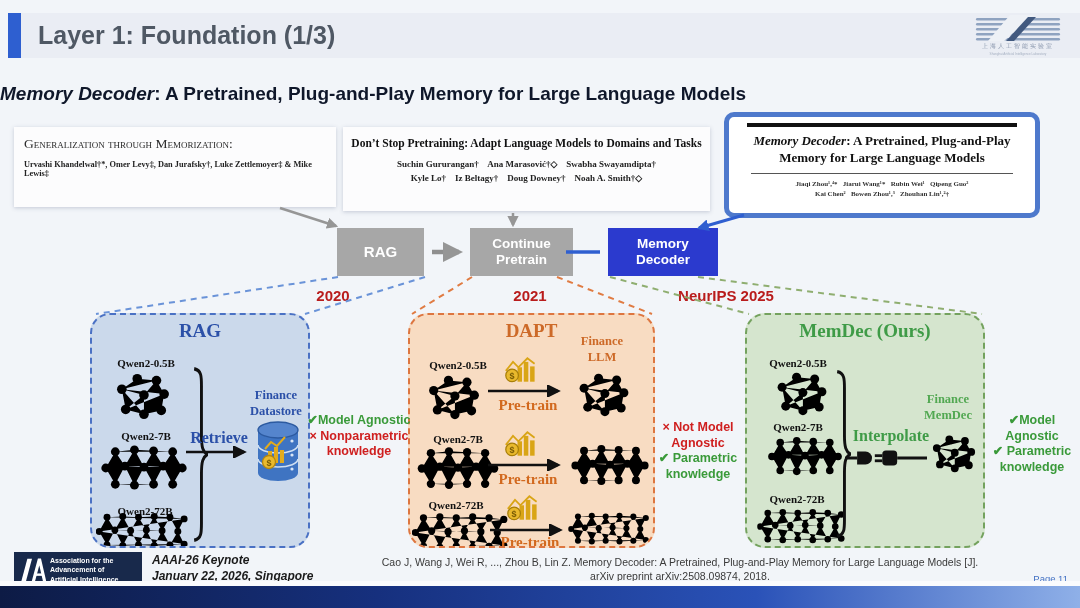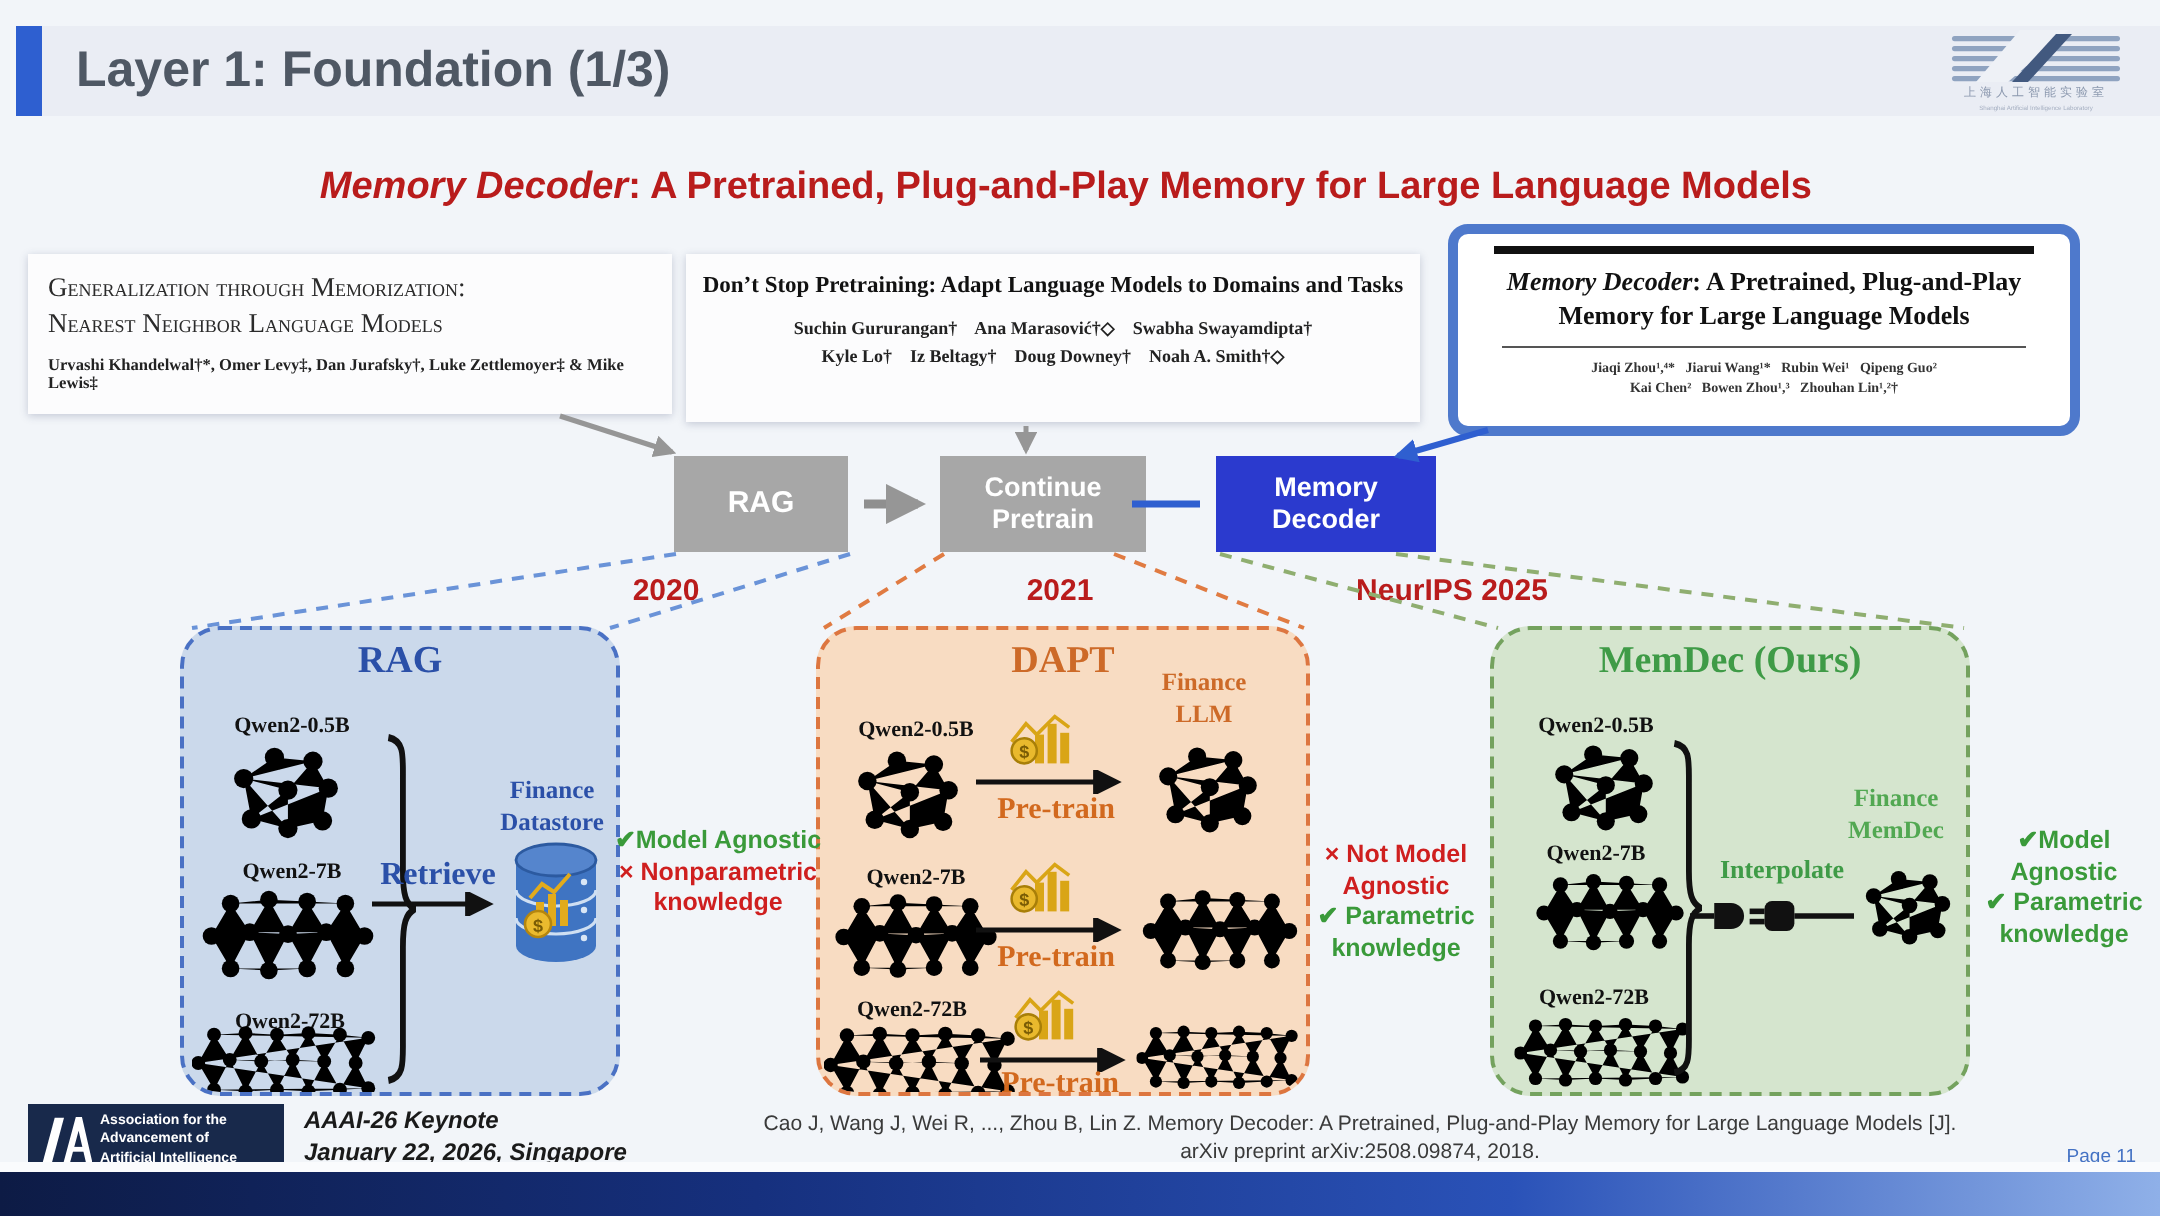--- a/index.html
+++ b/index.html
@@ -6,21 +6,21 @@
   .slide{position:relative;width:1080px;height:608px;background:#f2f5f9;overflow:hidden;
          font-family:"Liberation Sans",sans-serif;}
   .abs{position:absolute;}
 
   
   .hdr-band{left:8px;top:13px;right:0;height:45px;background:#eaedf4;}
   .hdr-accent{left:8px;top:13px;width:13px;height:45px;background:#2e5fd0;}
   .hdr-title{left:38px;top:13px;height:45px;line-height:45px;font-size:25px;font-weight:bold;color:#4f5864;}
 
   
-  .subtitle{left:0;top:83px;width:906px;text-align:right;font-size:19px;font-weight:bold;color:#b91c1c;}
+  .subtitle{left:0;top:83px;width:906px;text-align:left;font-size:19px;font-weight:bold;color:#0f172a;}
   .subtitle .em{font-style:italic;}
 
   
   .card{background:#fcfcfd;box-shadow:0 1px 4px rgba(60,70,110,.25);}
   .card1{left:14px;top:127px;width:322px;height:80px;padding:8px 10px;box-sizing:border-box;}
   .card1 .t{font-family:"Liberation Serif",serif;font-variant:small-caps;font-size:13.5px;color:#2b2b2b;line-height:1.35;}
   .card1 .a{margin-top:7px;font-family:"Liberation Serif",serif;font-weight:bold;font-size:8.3px;color:#222;}
   .card2{left:343px;top:127px;width:367px;height:84px;padding:10px 4px;box-sizing:border-box;text-align:center;}
   .card2 .t{font-family:"Liberation Serif",serif;font-weight:bold;font-size:11.5px;color:#111;white-space:nowrap;}
   .card2 .a{font-family:"Liberation Serif",serif;font-weight:bold;font-size:9px;color:#222;margin-top:9px;line-height:1.5;white-space:pre;}
@@ -154,21 +154,20 @@
       <text x="50" y="40" font-size="3.1" fill="#a6b0c2" text-anchor="middle">Shanghai Artificial Intelligence Laboratory</text>
     </svg>
   </div>
 
   <div class="abs subtitle">
     <span class="em">Memory Decoder</span><span>: A Pretrained, Plug-and-Play Memory for Large Language Models</span>
   </div>
 
   <div class="abs card card1">
     <div class="t">Generalization through Memorization:</div>
-    <div class="t">Nearest Neighbor Language Models</div>
     <div class="a">Urvashi Khandelwal†*, Omer Levy‡, Dan Jurafsky†, Luke Zettlemoyer‡ &amp; Mike Lewis‡</div>
   </div>
   <div class="abs card card2">
     <div class="t">Don’t Stop Pretraining: Adapt Language Models to Domains and Tasks</div>
     <div class="a">Suchin Gururangan†    Ana Marasović†◇    Swabha Swayamdipta†</div>
     <div class="a" style="margin-top:0;">Kyle Lo†    Iz Beltagy†    Doug Downey†    Noah A. Smith†◇</div>
   </div>
   <div class="abs card3f">
     <div class="rule"></div>
     <div class="t"><span class="em">Memory Decoder</span><span>: A Pretrained, Plug-and-Play</span></div>
@@ -322,21 +321,21 @@
     <svg class="abs net" style="left:20px;top:120px;" width="76" height="43" viewBox="0 0 92 52">
         <use href="#net-m"></use>
       </svg>
     <div class="abs mlabel" style="left:8px;top:178px;width:84px;">Qwen2-72B</div>
     <svg class="abs net" style="left:10px;top:192px;" width="92" height="39" viewBox="0 0 122 52">
         <use href="#net-l"></use>
       </svg>
     <svg class="abs" style="left:88px;top:55px;" width="16" height="168" viewBox="0 0 22 200" preserveAspectRatio="none">
         <use href="#brace"></use>
       </svg>
-    <div class="abs action green" style="left:98px;top:112px;width:92px;font-size:13px;">Interpolate</div>
+    <div class="abs action green" style="left:98px;top:112px;width:92px;font-size:16px;">Interpolate</div>
     <svg class="abs" style="left:98px;top:131px;" width="82" height="24" viewBox="0 0 88 24">
       <line x1="0" y1="12" x2="13" y2="12" stroke="#111" stroke-width="3"></line>
       <path d="M13,5 h9 a7,7 0 0 1 0,14 h-9 z" fill="#111"></path>
       <rect x="32" y="8" width="8" height="3" fill="#111"></rect>
         <rect x="32" y="13.5" width="8" height="3" fill="#111"></rect>
       <rect x="40" y="4" width="16" height="16" rx="4" fill="#111"></rect>
       <line x1="56" y1="12" x2="88" y2="12" stroke="#111" stroke-width="3"></line>
     </svg>
     <div class="abs target green" style="left:168px;top:76px;width:66px;">
       <div>Finance</div>

